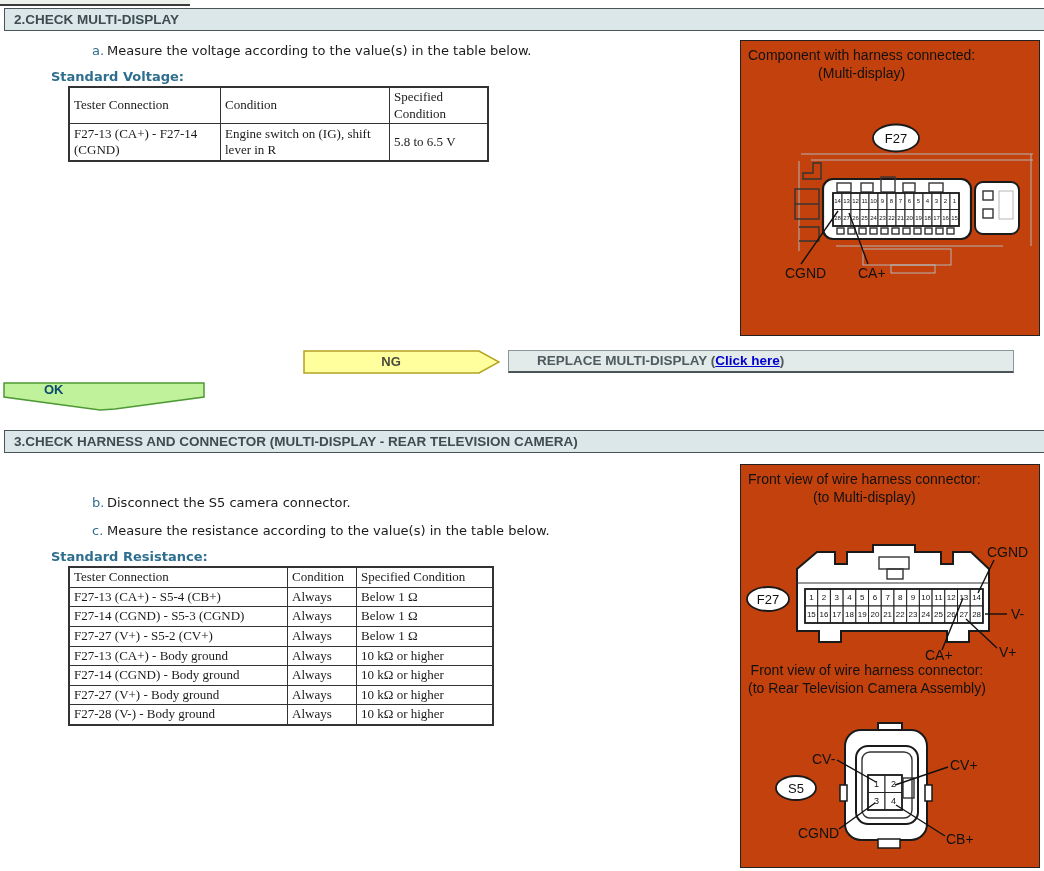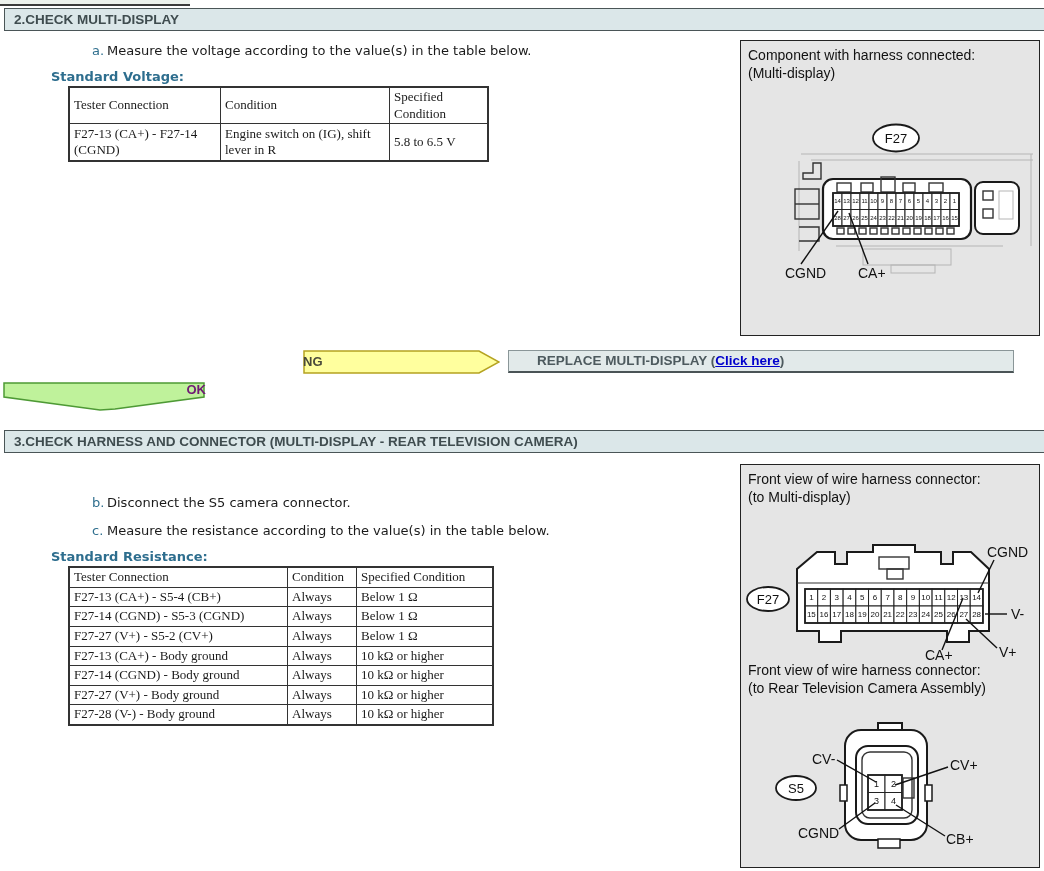--- a/index.html
+++ b/index.html
@@ -22,30 +22,30 @@
   table.dt th,table.dt td{border:1px solid #333;font-weight:normal;text-align:left;
            padding:1px 4px;vertical-align:middle;}
   table.t1 th:nth-child(1),table.t1 td:nth-child(1){width:142px;}
   table.t1 th:nth-child(2),table.t1 td:nth-child(2){width:160px;}
   table.t1 th:nth-child(3),table.t1 td:nth-child(3){width:89px;}
   table.t1 td{height:34px;}
   table.t2 th:nth-child(1),table.t2 td:nth-child(1){width:209px;}
   table.t2 th:nth-child(2),table.t2 td:nth-child(2){width:60px;}
   table.t2 th:nth-child(3),table.t2 td:nth-child(3){width:127px;}
 
-  .figbox{position:absolute;width:298px;background:#e5e5e5;border:1px solid #222;}
+  .figbox{position:absolute;width:298px;background:#c2410c;border:1px solid #222;text-align:center;}
   .figcap{position:absolute;font-family:"Liberation Sans",sans-serif;font-size:14px;line-height:18px;color:#111;}
   .figbox svg{position:absolute;left:0;top:0;}
 
   .ng-wrap{position:absolute;left:303px;top:350px;width:197px;height:24px;}
-  .ng-label{position:absolute;left:0;top:0;width:176px;text-align:left;line-height:23px;
+  .ng-label{position:absolute;left:0;top:0;width:176px;text-align:center;line-height:23px;
             font-family:"Liberation Sans",sans-serif;font-weight:bold;font-size:13px;color:#4a4a3a;}
   .ok-wrap{position:absolute;left:3px;top:382px;width:203px;height:30px;}
-  .ok-label{position:absolute;left:0;top:0;width:203px;text-align:right;line-height:16px;
-            font-family:"Liberation Sans",sans-serif;font-weight:bold;font-size:13px;color:#701a75;}
+  .ok-label{position:absolute;left:0;top:0;width:203px;text-align:left;line-height:16px;
+            font-family:"Liberation Sans",sans-serif;font-weight:bold;font-size:13px;color:#0c4a6e;padding-left:41px;}
 
   .action-box{position:absolute;left:508px;top:350px;width:476px;height:20px;background:#e2eaea;
               border:1px solid #8a9698;border-bottom:2px solid #4a5456;padding-left:28px;
               line-height:20px;font-family:"Liberation Sans",sans-serif;font-weight:bold;
               font-size:13.5px;color:#4d5a5e;white-space:nowrap;}
   .action-box a{color:#0000cc;text-decoration:underline;}
 
   svg .ln{stroke:#111;stroke-width:1.4;fill:none;}
   svg .art{stroke:#1a1a1a;stroke-width:2;fill:#fff;}
   svg .art1{stroke:#333;stroke-width:1.4;fill:none;}

